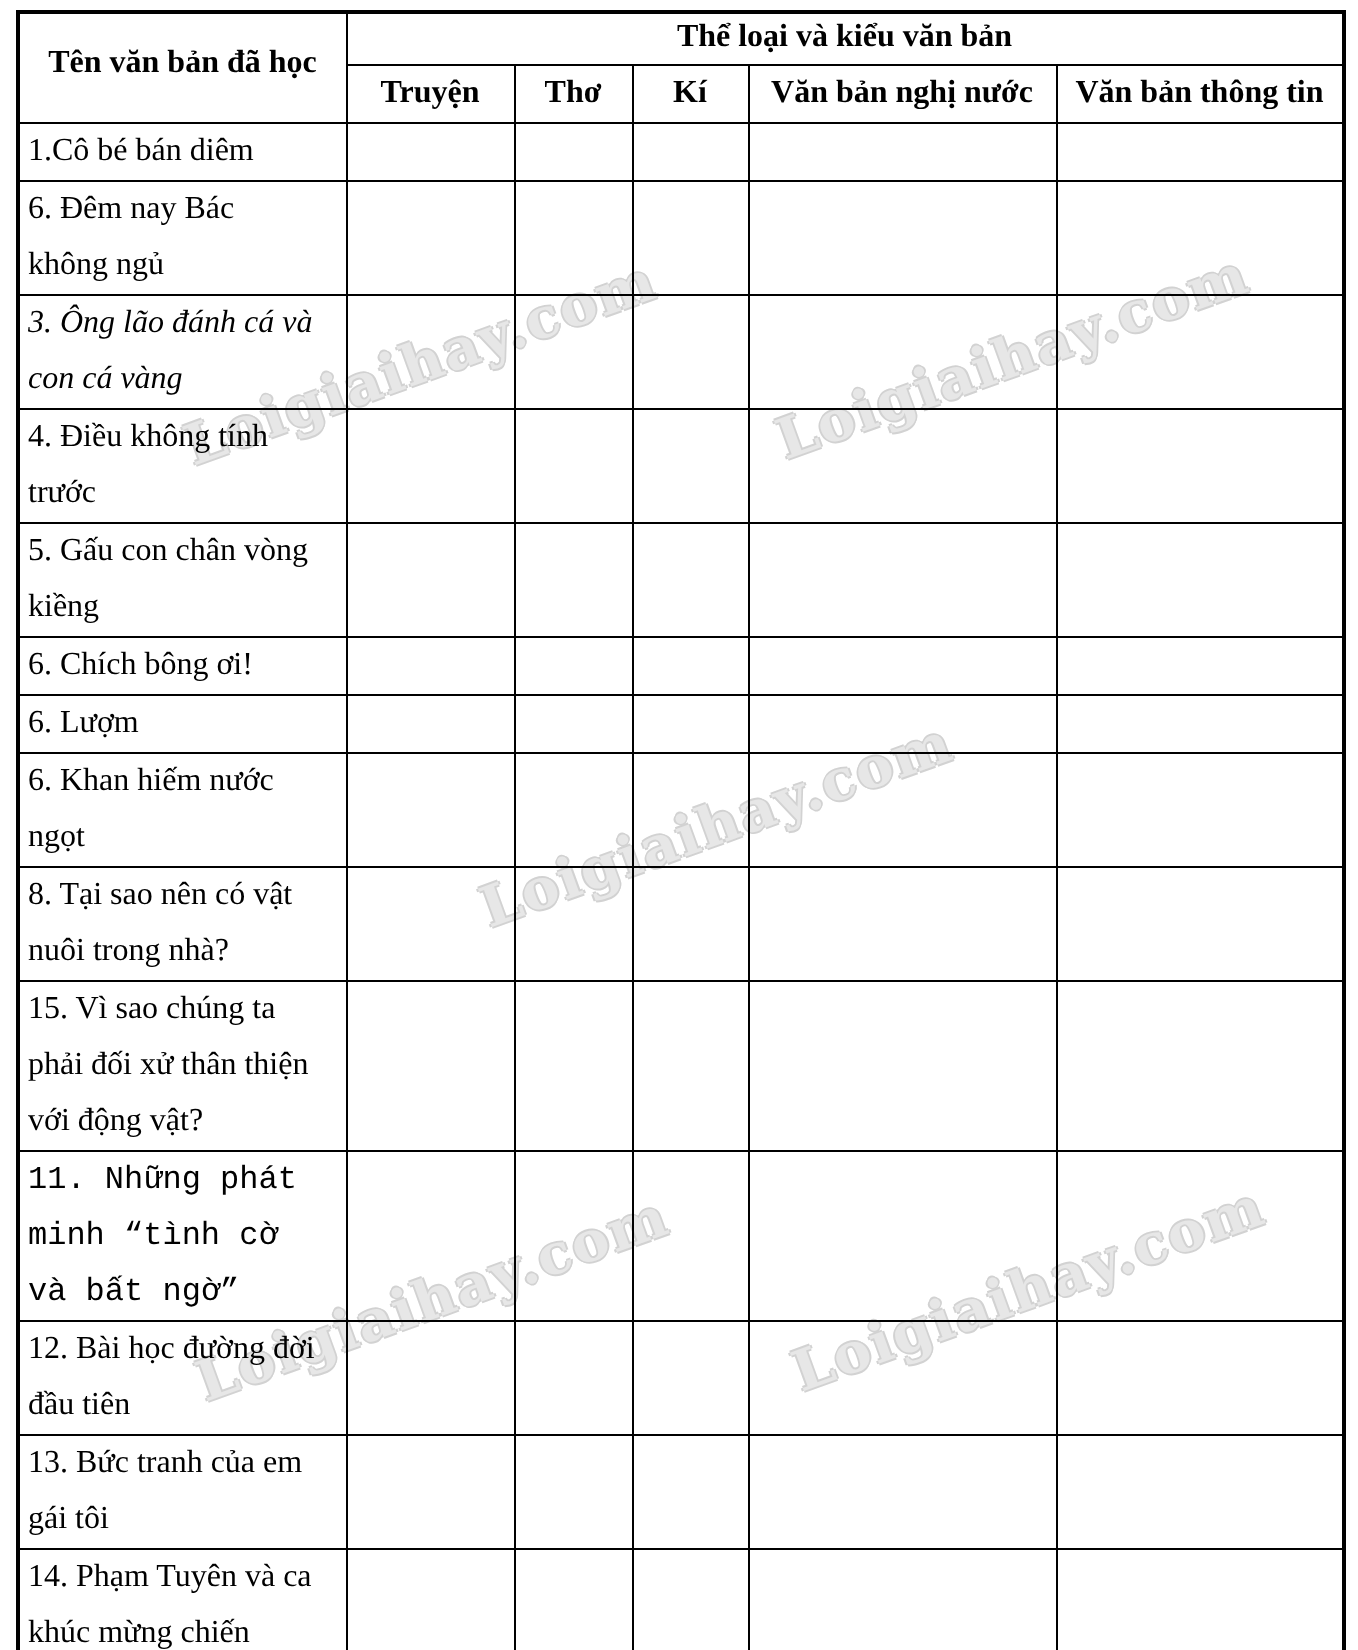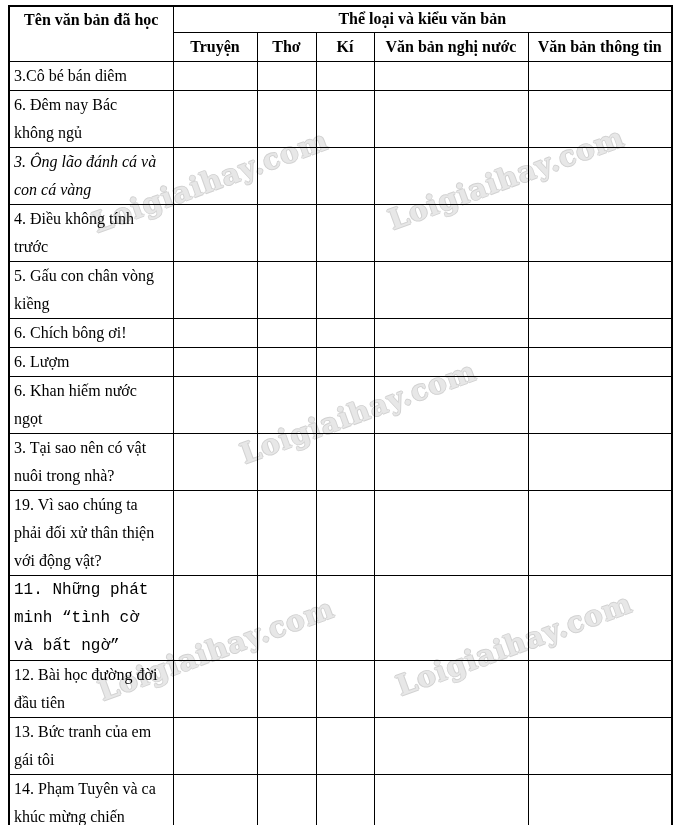--- a/index.html
+++ b/index.html
@@ -55,21 +55,21 @@
     font-size: 16px;
     overflow: hidden;
   }
   .doc-table thead th {
     font-weight: bold;
     text-align: center;
     padding: 1px 2px;
   }
   .doc-table thead tr.group-row   { height: 26px; }
   .doc-table thead tr.subcol-row  { height: 29px; }
-  .doc-table thead th.title-col   { vertical-align: top; padding-top: 4px; font-family: Liberation Serif, serif; }
+  .doc-table thead th.title-col   { vertical-align: top; padding-top: 16px; font-family: Liberation Serif, serif; }
 
   .doc-table tbody td {
     vertical-align: top;
     line-height: 28px;
     padding: 0 4px;
   }
   .doc-table tbody td.title-cell {
     text-align: left;
     padding: 0 12px 0 4px;
   }
@@ -117,21 +117,21 @@
     <tr class="subcol-row" id="subheader-row">
         <th>Truyện</th>
         <th>Thơ</th>
         <th>Kí</th>
         <th>Văn bản nghị nước</th>
         <th>Văn bản thông tin</th>
       </tr>
   </thead>
   <tbody id="table-body">
       <tr>
-        <td class="title-cell">3.Cô bé bán diêm</td>
+        <td class="title-cell">1.Cô bé bán diêm</td>
         <td></td>
         <td></td>
         <td></td>
         <td></td>
         <td></td>
       </tr>
       <tr>
         <td class="title-cell">6. Đêm nay Bác không ngủ</td>
         <td></td>
         <td></td>
@@ -181,29 +181,29 @@
       </tr>
       <tr>
         <td class="title-cell">6. Khan hiếm nước ngọt</td>
         <td></td>
         <td></td>
         <td></td>
         <td></td>
         <td></td>
       </tr>
       <tr>
-        <td class="title-cell">3. Tại sao nên có vật nuôi trong nhà?</td>
-        <td></td>
-        <td></td>
-        <td></td>
-        <td></td>
-        <td></td>
-      </tr>
-      <tr>
-        <td class="title-cell">19. Vì sao chúng ta phải đối xử thân thiện với động vật?</td>
+        <td class="title-cell">8. Tại sao nên có vật nuôi trong nhà?</td>
+        <td></td>
+        <td></td>
+        <td></td>
+        <td></td>
+        <td></td>
+      </tr>
+      <tr>
+        <td class="title-cell">15. Vì sao chúng ta phải đối xử thân thiện với động vật?</td>
         <td></td>
         <td></td>
         <td></td>
         <td></td>
         <td></td>
       </tr>
       <tr>
         <td class="title-cell">11. Những phát minh “tình cờ và bất ngờ”</td>
         <td></td>
         <td></td>

